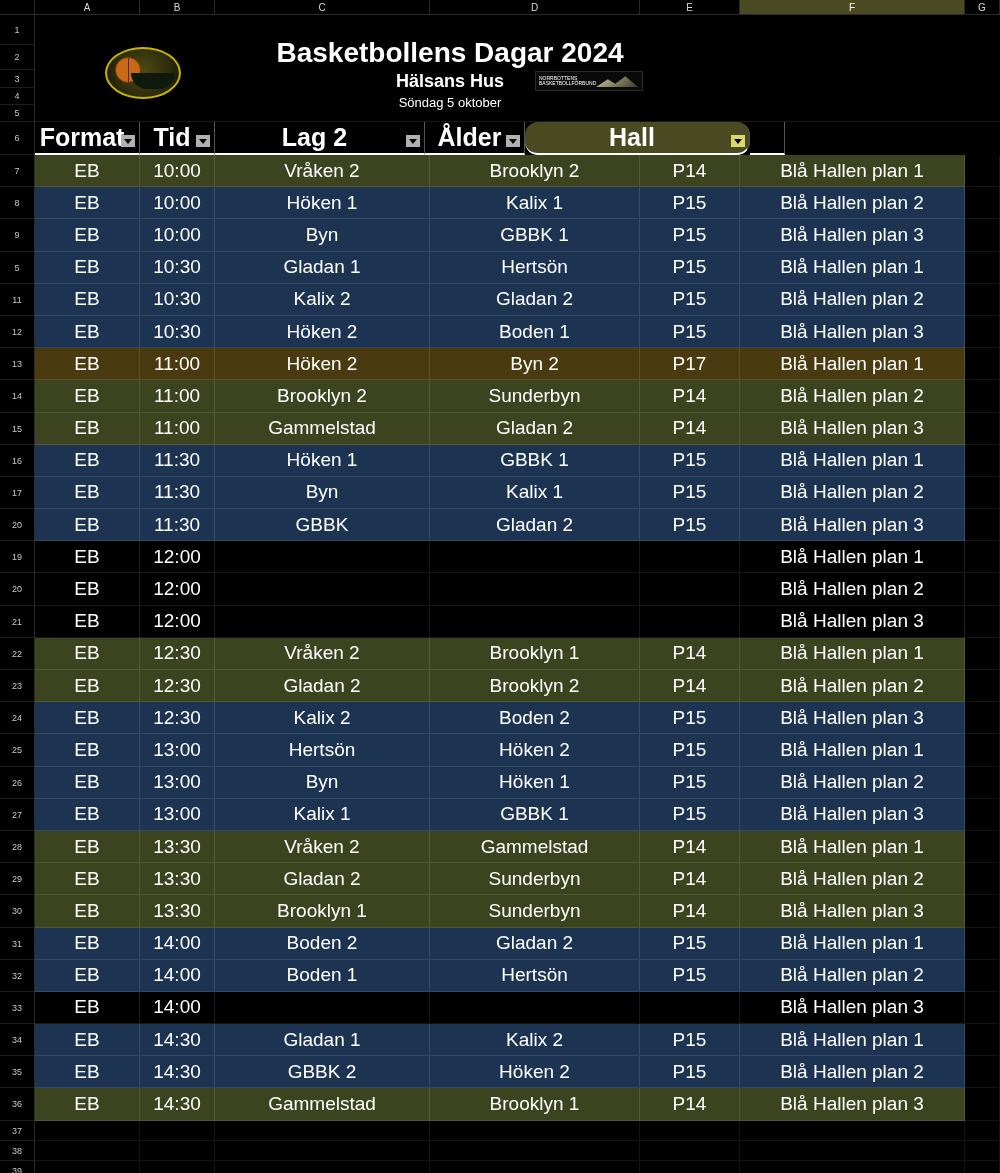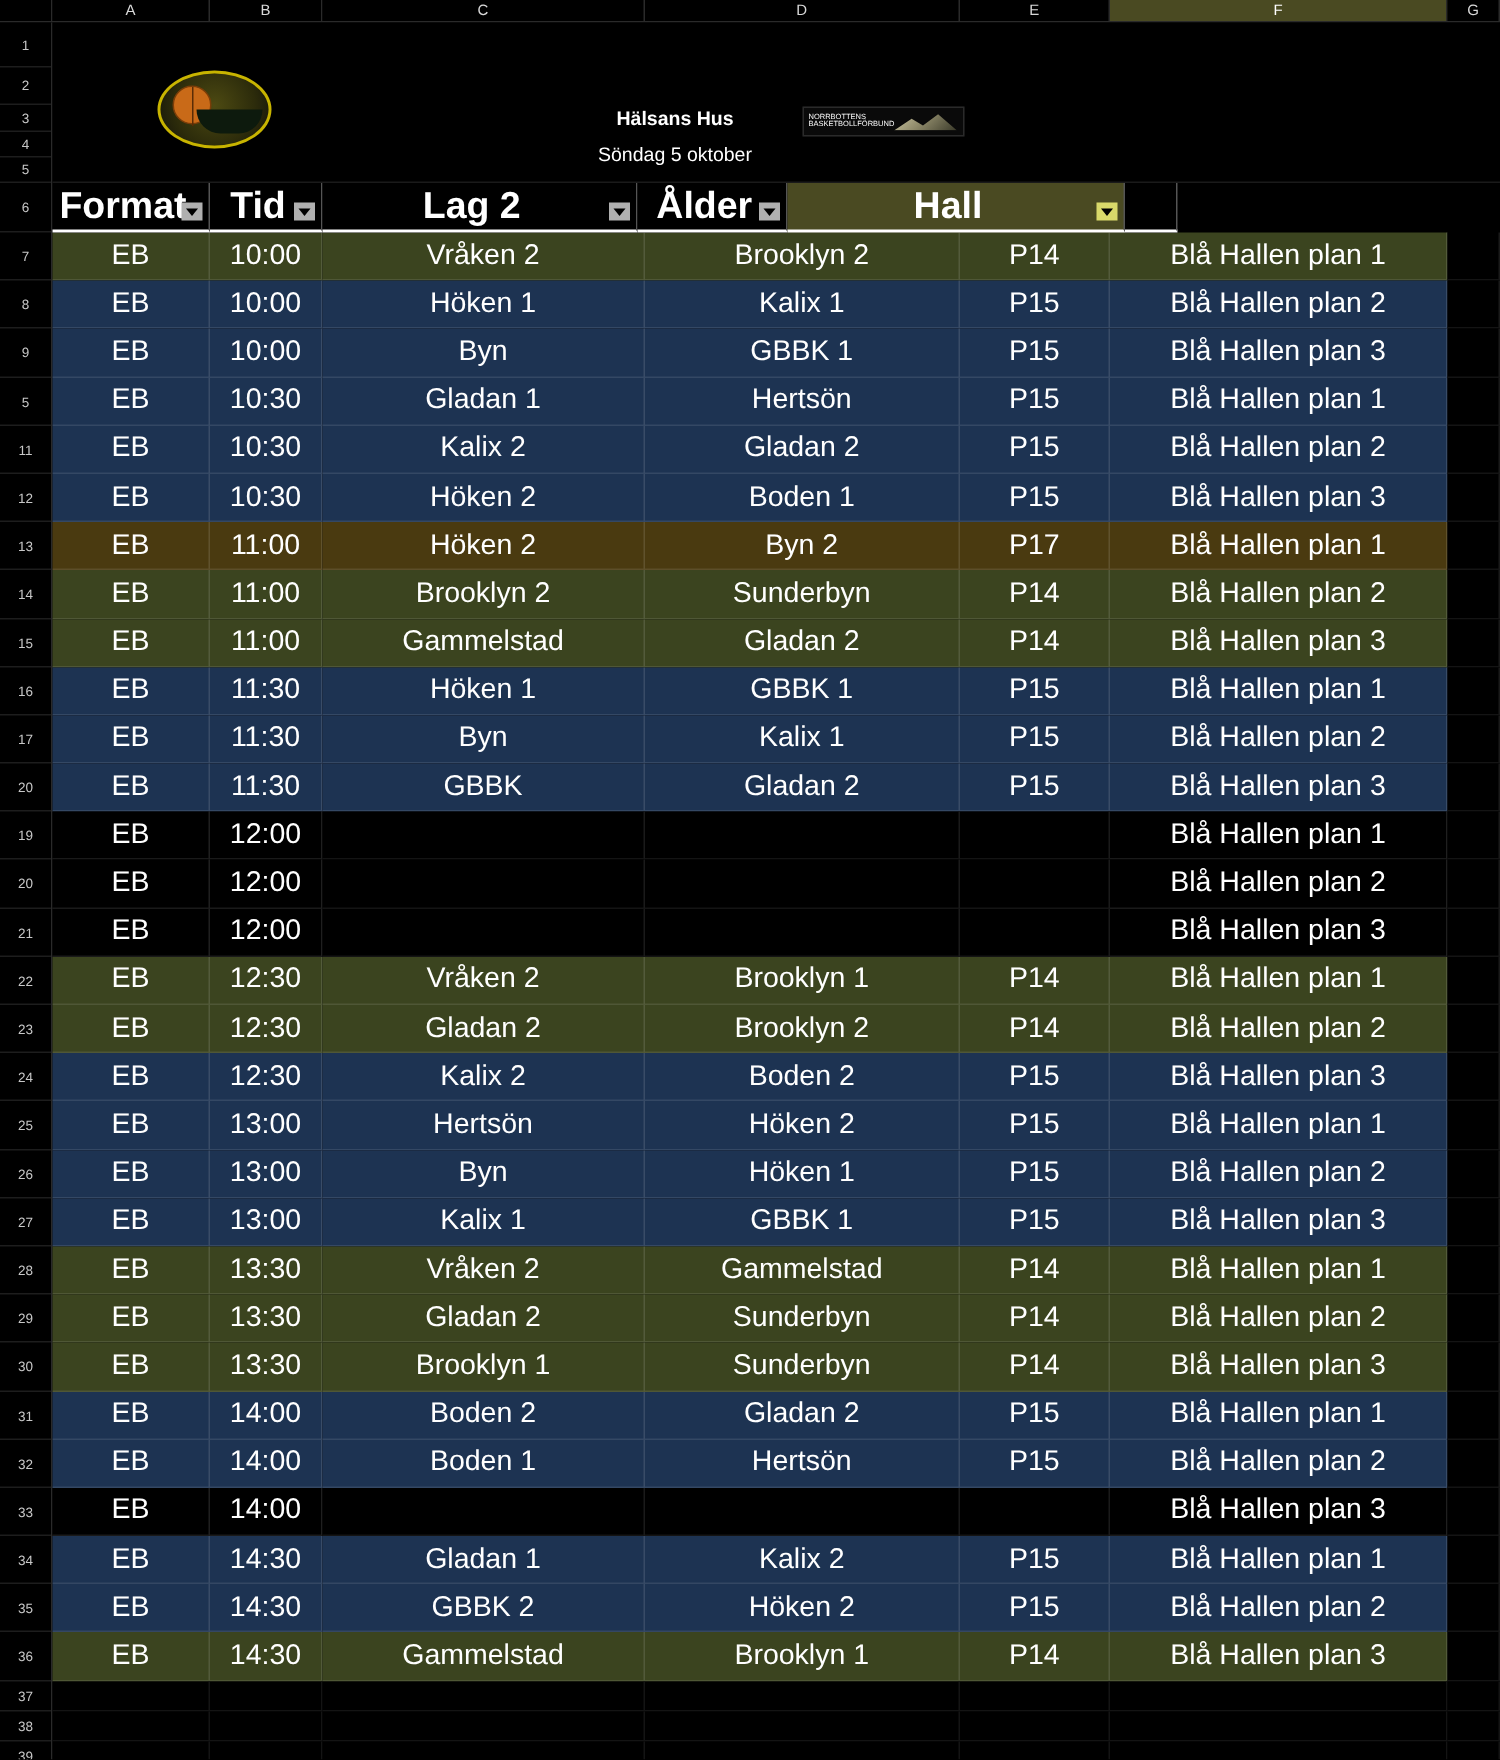--- a/index.html
+++ b/index.html
@@ -96,21 +96,21 @@
     color: #ffffff;
     font-size: 28px;
     font-weight: bold;
   }
   .banner .sub1 {
     position: absolute;
     left: 165px; top: 56px;
     width: 500px;
     text-align: center;
     color: #ffffff;
-    font-size: 13px;
+    font-size: 18px;
     font-weight: bold;
   }
   .banner .sub2 {
     position: absolute;
     left: 165px; top: 80px;
     width: 500px;
     text-align: center;
     color: #ffffff;
     font-size: 13px;
   }
@@ -267,20 +267,21 @@
         <div class="rowhdr" style="height: 20px; line-height: 20px;">39</div>
       </div>
 
     <div class="cells-col">
 
       <div class="banner">
         <div class="logo-left">
           <div class="ball"></div>
           <div class="swoosh"></div>
         </div>
+        <div class="title">Basketbollens Dagar 2024</div>
         <div class="sub1">Hälsans Hus</div>
         <div class="sub2">Söndag 5 oktober</div>
         <div class="logo-right">
           <div class="lr-txt">NORRBOTTENS
 BASKETBOLLFÖRBUND</div>
           <div class="lr-mark"></div>
         </div>
       </div>
 
       <div class="row thead" id="thead-row">
@@ -293,21 +294,21 @@
             <span class="filter-arrow"></span>
           </div>
           <div class="cell w-d" style="height: 33px;">
             <span class="lbl">Lag 2</span>
             <span class="filter-arrow"></span>
           </div>
           <div class="cell w-e" style="height: 33px;">
             <span class="lbl">Ålder</span>
             <span class="filter-arrow"></span>
           </div>
-          <div class="cell w-f sel" style="height: 33px;">
+          <div class="cell w-f sel" style="height: 33px; border-radius: 13px;">
             <span class="lbl">Hall</span>
             <span class="filter-arrow"></span>
           </div>
           <div class="cell w-g blank" style="height: 33px;"></div>
         </div>
 
       <div id="data-rows">
           <div class="row r-green">
             <div class="cell w-a" style="height: 32.2px;">EB</div>
             <div class="cell w-b" style="height: 32.2px;">10:00</div>

